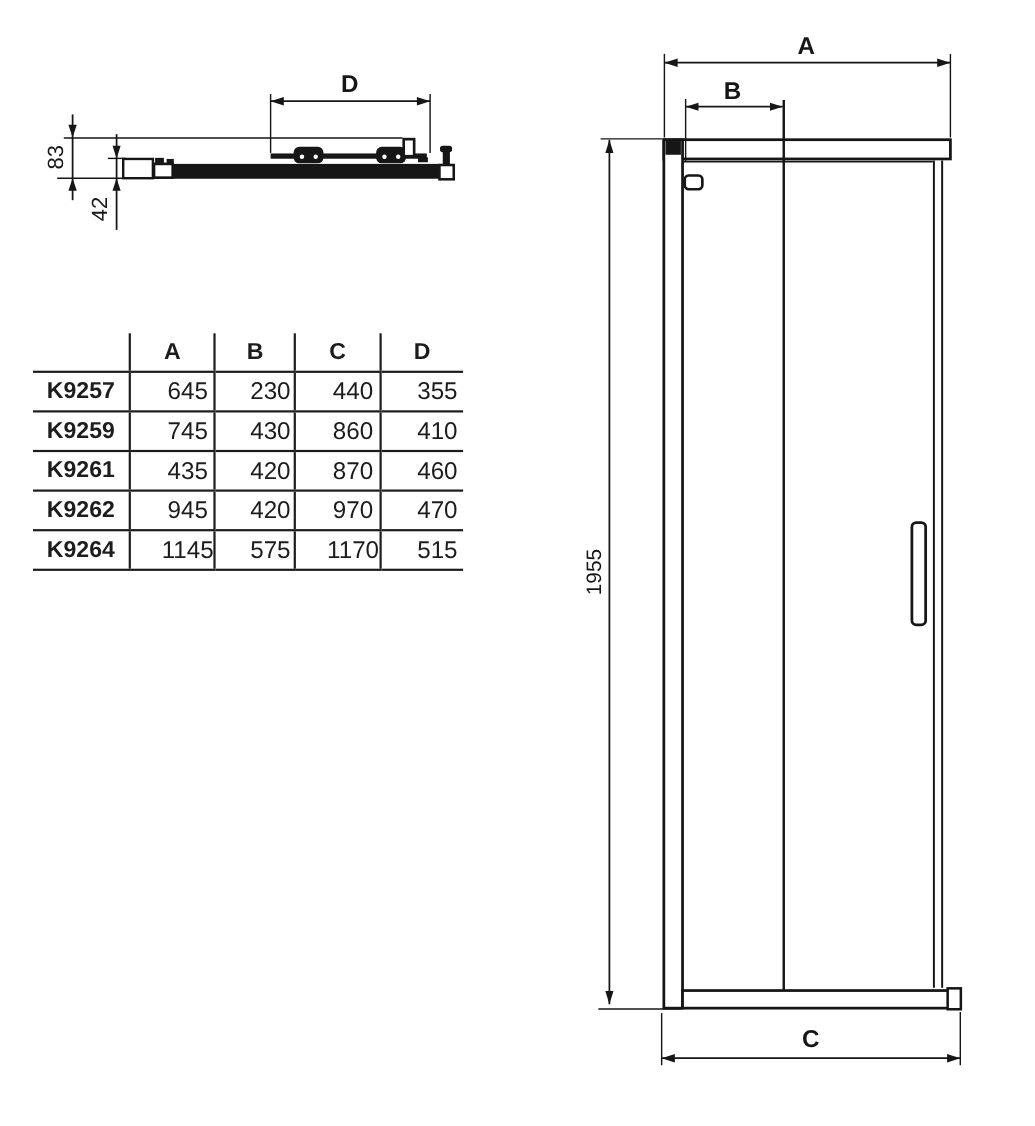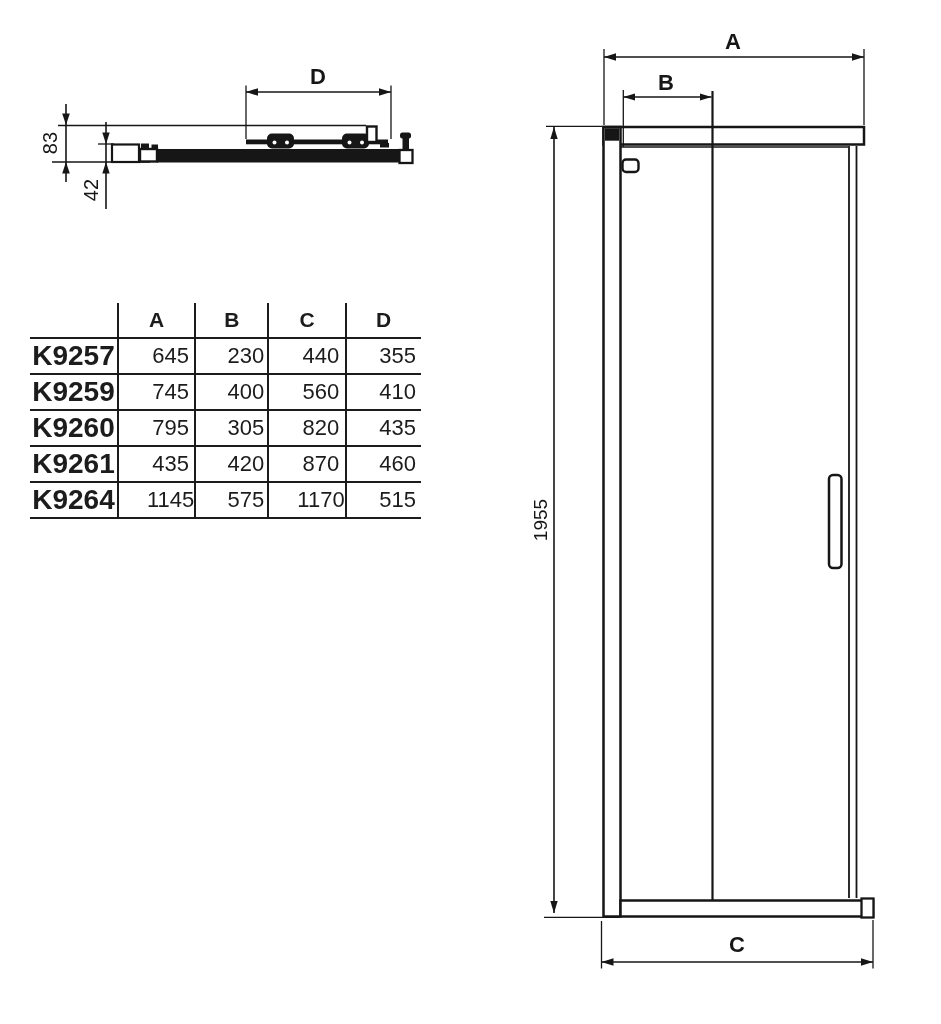--- a/index.html
+++ b/index.html
@@ -20,21 +20,21 @@
   table.dims col.c-a{width:72px;}
   table.dims col.c-b{width:73px;}
   table.dims col.c-c{width:74px;}
   table.dims col.c-d{width:75px;}
   table.dims th, table.dims td{
     height:34px;padding:0;text-align:center;vertical-align:middle;
     border:0;white-space:nowrap;
   }
   table.dims .vline{border-left:2px solid #1c1c1c;}
   table.dims thead th{border-bottom:2px solid #1c1c1c;font-size:21px;font-weight:700;}
-  table.dims tbody th{font-size:28px;font-weight:700;border-bottom:2px solid #1c1c1c;}
+  table.dims tbody th{font-size:21px;font-weight:700;border-bottom:2px solid #1c1c1c;}
   table.dims tbody td{font-size:22px;font-weight:400;border-bottom:2px solid #1c1c1c;padding-left:28px;}
 </style>
 </head>
 <body>
 
 <div class="sheet">
 
   <svg class="drawing" width="941" height="1024" viewBox="0 0 941 1024">
 
     <g stroke="#161616" fill="none">
@@ -183,41 +183,41 @@
       <td class="vline">645</td>
       <td class="vline">230</td>
       <td class="vline">440</td>
       <td class="vline">355</td>
     </tr>
 
 
     <tr>
       <th>K9259</th>
       <td class="vline">745</td>
-      <td class="vline">400</td>
-      <td class="vline">560</td>
+      <td class="vline">430</td>
+      <td class="vline">860</td>
       <td class="vline">410</td>
     </tr>
 
-    <tr>
-      <th>K9260</th>
-      <td class="vline">795</td>
-      <td class="vline">305</td>
-      <td class="vline">820</td>
-      <td class="vline">435</td>
-    </tr>
 
     <tr>
       <th>K9261</th>
       <td class="vline">435</td>
       <td class="vline">420</td>
       <td class="vline">870</td>
       <td class="vline">460</td>
     </tr>
 
+    <tr>
+      <th>K9262</th>
+      <td class="vline">945</td>
+      <td class="vline">420</td>
+      <td class="vline">970</td>
+      <td class="vline">470</td>
+    </tr>
 
 
     <tr>
       <th>K9264</th>
       <td class="vline">1145</td>
       <td class="vline">575</td>
       <td class="vline">1170</td>
       <td class="vline">515</td>
     </tr>
 

